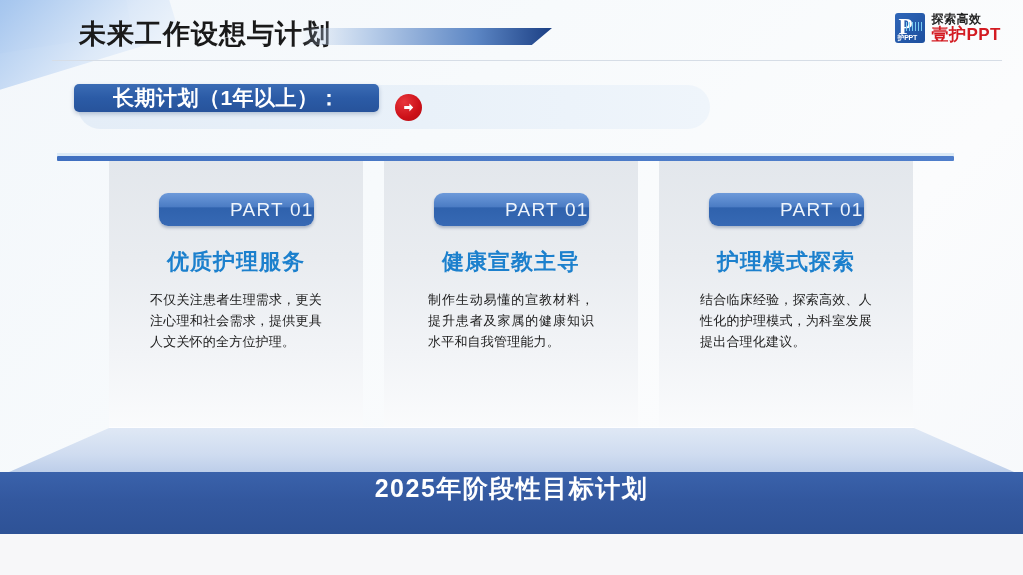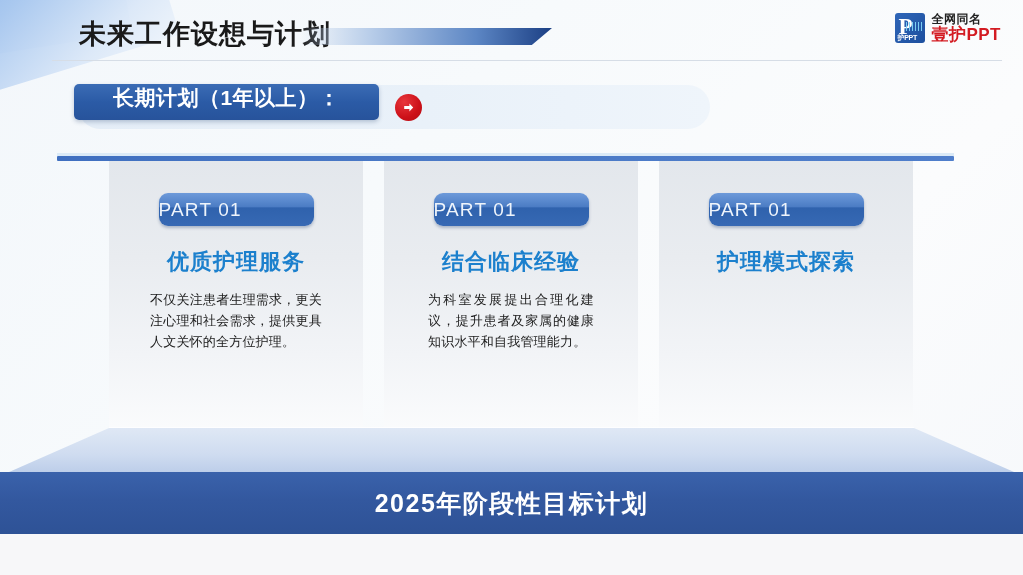--- a/index.html
+++ b/index.html
@@ -145,21 +145,21 @@
     width: 632px;
     height: 44px;
     background: linear-gradient(90deg, #e4edf7 0%, #e9f1f9 55%, #eff5fb 100%);
     border-radius: 22px;
   }
   .plan-chip {
     position: absolute;
     left: 74px;
     top: 84px;
     width: 305px;
-    height: 36px;
+    height: 28px;
     border-radius: 5px;
     background: linear-gradient(180deg, #3b6cb5 0%, #2b5ba6 50%, #27539b 100%);
     box-shadow: 0 2px 4px rgba(20,50,100,.25);
     display: flex;
     align-items: flex-start;
     justify-content: center;
   }
   .plan-chip-label {
     color: #ffffff;
     font-size: 21px;
@@ -228,21 +228,21 @@
   }
   .part-badge {
     margin: 32px auto 0 auto;
     width: 155px;
     height: 33px;
     border-radius: 9px;
     background: linear-gradient(180deg, #6d9ada 0%, #4b7cc4 42%, #2f62ad 45%, #3769b4 100%);
     box-shadow: 0 2px 3px rgba(30,60,110,.30);
     display: flex;
     align-items: center;
-    justify-content: flex-start;
+    justify-content: flex-end;
   }
   .part-badge-label {
     color: #eef4fb;
     font-size: 19px;
     font-weight: 500;
     letter-spacing: 1.2px;
   }
   .panel-heading {
     margin-top: 21px;
     text-align: center;
@@ -287,21 +287,21 @@
 
   
   .bottom-bar {
     position: absolute;
     left: 0;
     top: 472px;
     width: 1023px;
     height: 62px;
     background: linear-gradient(180deg, #3a62ab 0%, #33589f 45%, #2e5296 100%);
     display: flex;
-    align-items: center;
+    align-items: flex-start;
     justify-content: center;
   }
   .bottom-bar-edge {
     position: absolute;
     left: 0; top: 472px;
     width: 1023px; height: 3px;
     background: #23457f;
   }
   .bottom-bar-label {
     color: #ffffff;
@@ -333,21 +333,21 @@
     <div class="title-bar"></div>
     <div class="header-rule"></div>
 
     <div class="brand">
       <div class="brand-mark">
         <span class="p-glyph">P</span>
         <span class="wave"></span>
         <span class="mini">护PPT</span>
       </div>
       <div class="brand-text">
-        <div class="brand-top">全网同名</div>
+        <div class="brand-top">探索高效</div>
         <div class="brand-bottom">壹护PPT</div>
       </div>
     </div>
   </div>
 
   <div class="subtitle-band"></div>
   <div class="plan-chip">
     <span class="plan-chip-label">长期计划（1年以上）：</span>
   </div>
   <div class="arrow-badge">
@@ -366,29 +366,30 @@
         <span class="part-badge-label">PART 01</span>
       </div>
       <div class="panel-heading">优质护理服务</div>
       <div class="panel-body">不仅关注患者生理需求，更关注心理和社会需求，提供更具人文关怀的全方位护理。</div>
     </div>
 
     <div class="panel">
       <div class="part-badge">
         <span class="part-badge-label">PART 01</span>
       </div>
-      <div class="panel-heading">结合临床经验</div>
-      <div class="panel-body">为科室发展提出合理化建议，提升患者及家属的健康知识水平和自我管理能力。</div>
+      <div class="panel-heading">健康宣教主导</div>
+      <div class="panel-body">制作生动易懂的宣教材料，提升患者及家属的健康知识水平和自我管理能力。</div>
     </div>
 
     <div class="panel">
       <div class="part-badge">
         <span class="part-badge-label">PART 01</span>
       </div>
       <div class="panel-heading">护理模式探索</div>
+      <div class="panel-body">结合临床经验，探索高效、人性化的护理模式，为科室发展提出合理化建议。</div>
     </div>
 
   </div>
 
   <div class="platform-top-line"></div>
   <div class="platform"></div>
 
   <div class="bottom-bar-edge"></div>
   <div class="bottom-bar">
     <span class="bottom-bar-label">2025年阶段性目标计划</span>

